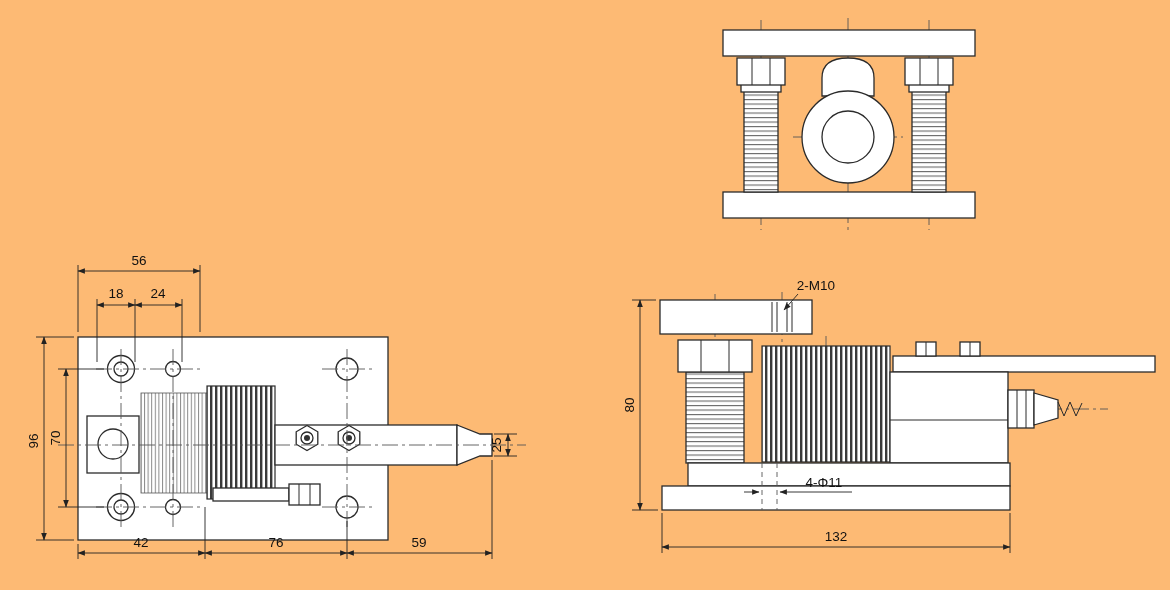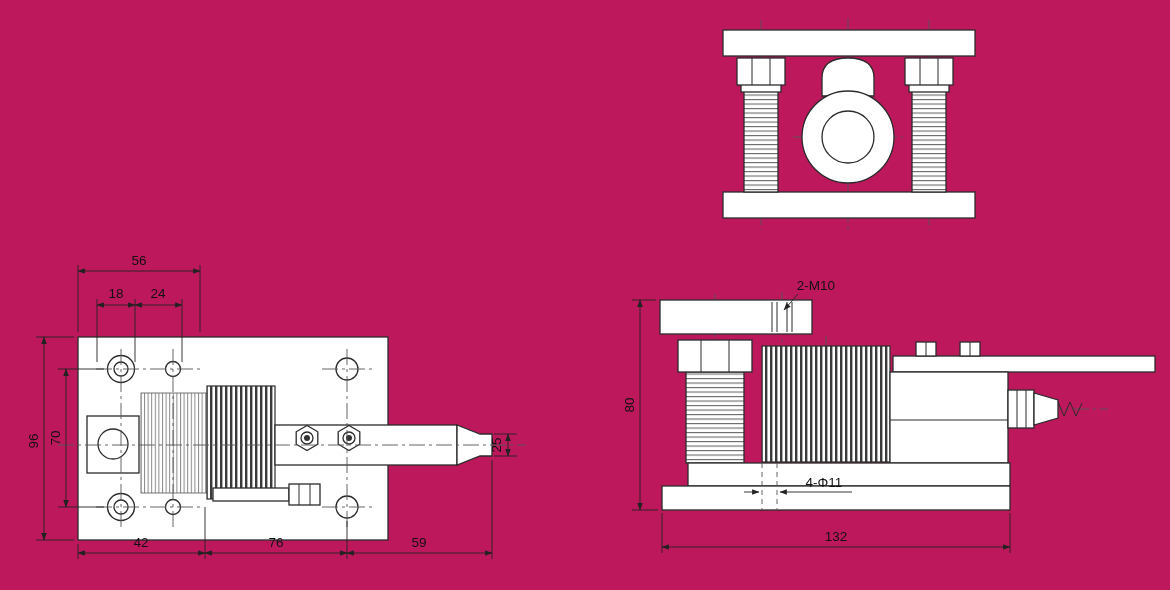--- a/index.html
+++ b/index.html
@@ -1,16 +1,16 @@
 <!DOCTYPE html>
 <html><head>
 <meta charset="utf-8">
 <style>
   html,body{margin:0;padding:0;background:#ffffff;}
-  #page{width:1170px;height:590px;position:relative;background:#be185d;overflow:hidden;}
+  #page{width:1170px;height:590px;position:relative;background:#fdba74;overflow:hidden;}
   svg{display:block;}
   .edge{fill:#ffffff;stroke:#2b2b2b;stroke-width:1.3;}
   .thin{stroke:#2b2b2b;stroke-width:1;fill:none;}
   .cl{stroke:#555;stroke-width:0.9;fill:none;stroke-dasharray:16 4 3 4;}
   .hid{stroke:#555;stroke-width:0.9;fill:none;stroke-dasharray:5 4;}
   .dim{stroke:#222;stroke-width:0.9;fill:none;}
   .threadfill{fill:url(#threads);stroke:#2b2b2b;stroke-width:1.3;}
   .finsdark{fill:url(#finsDark);stroke:#2b2b2b;stroke-width:1.2;}
   .finslight{fill:url(#finsLight);stroke:#555;stroke-width:0.8;}
   text{font-family:"Liberation Sans",sans-serif;font-size:13.5px;fill:#111;}

